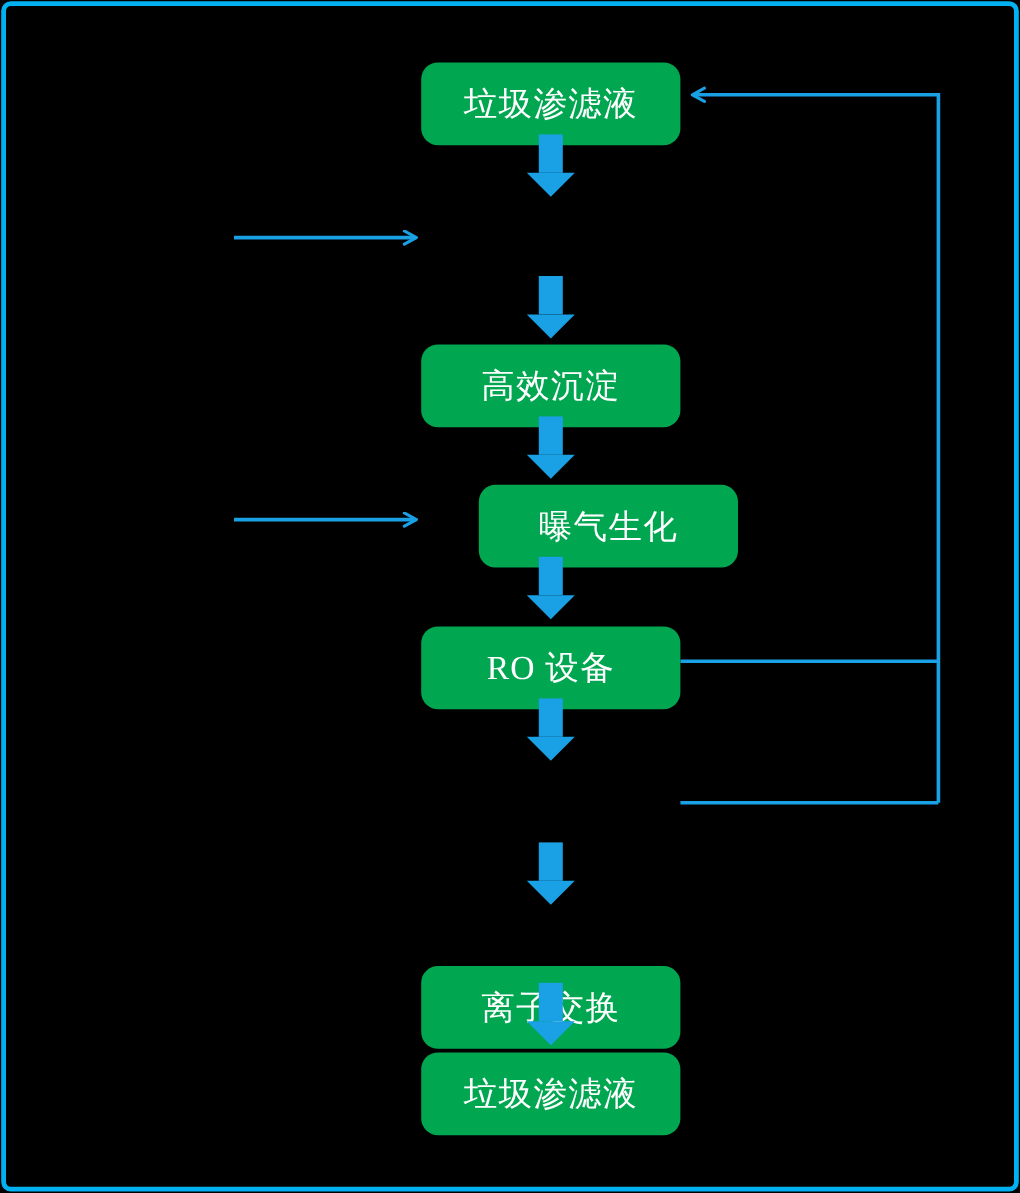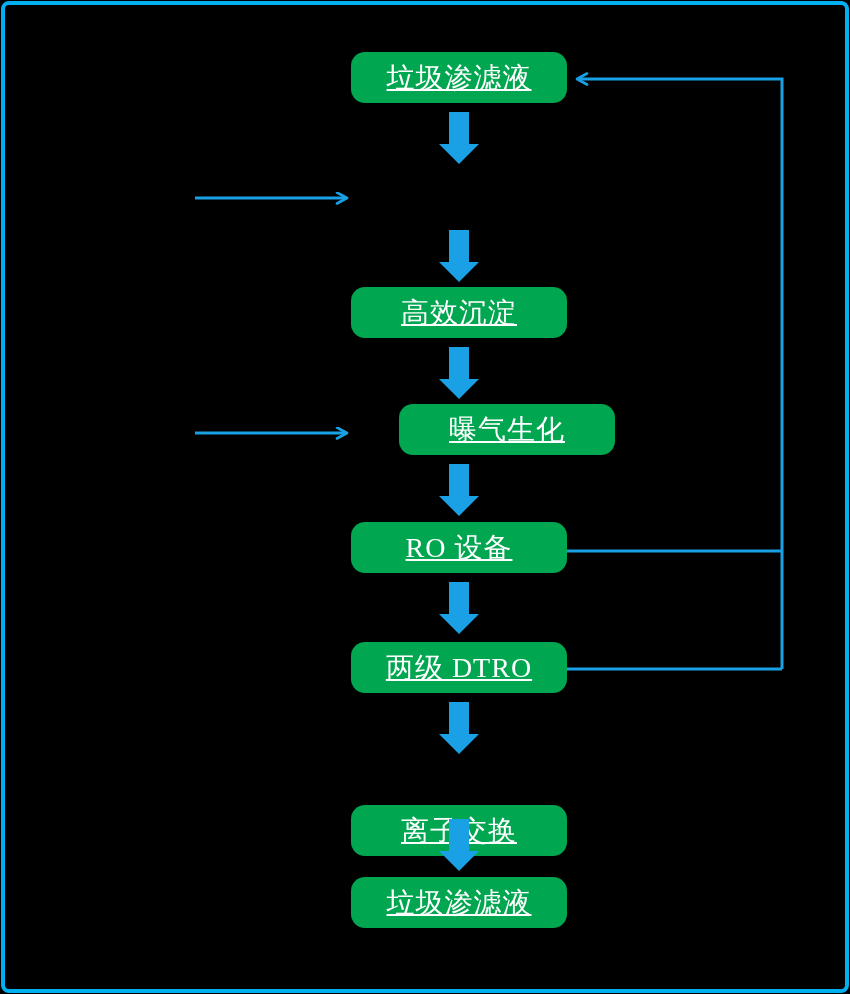--- a/index.html
+++ b/index.html
@@ -22,31 +22,30 @@
     left: 1px; top: 1px;
     width: 840px; height: 984px;
     border: 4px solid #00B0F0;
     border-radius: 8px;
     pointer-events: none;
   }
   .node {
     position: absolute;
     left: 351px;
     width: 216px;
-    height: 51px;
+    height: 69px;
     background: #00A650;
     border-radius: 14px;
     color: #FFFFFF;
     font-size: 28px;
     letter-spacing: 1px;
     display: flex;
     align-items: center;
     justify-content: center;
     white-space: nowrap;
-    text-decoration: underline;
   }
   .node-1 { top: 52px; }
   .node-2 { top: 170px; }
   .node-3 { top: 287px; }
   .node-4 { top: 404px; margin-left: 48px; }
   .node-5 { top: 522px; }
   .node-6 { top: 642px; }
   .node-7 { top: 759px; margin-top: 46px; }
   .node-8 { top: 877px; }
 
@@ -99,21 +98,20 @@
     <path d="M195,433 L346,433" stroke="#1AA0E4" stroke-width="3" fill="none" marker-end="url(#chev)"></path>
     <path d="M567,551 L782,551" stroke="#1AA0E4" stroke-width="3" fill="none"></path>
     <path d="M567,669 L782,669" stroke="#1AA0E4" stroke-width="3" fill="none"></path>
     <path d="M782,669 L782,79 L578,79" stroke="#1AA0E4" stroke-width="3" fill="none" marker-end="url(#chev)"></path>
   </svg>
 
   <div class="node node-1">垃圾渗滤液</div>
   <div class="node node-3">高效沉淀</div>
   <div class="node node-4">曝气生化</div>
   <div class="node node-5">RO 设备</div>
-  <div class="node node-6">两级 DTRO</div>
   <div class="node node-7">离子交换</div>
   <div class="node node-8">垃圾渗滤液</div>
 
   <div class="block-arrow ba-1">
       <div class="shaft"></div>
       <div class="head"></div>
     </div>
   <div class="block-arrow ba-2">
       <div class="shaft"></div>
       <div class="head"></div>

